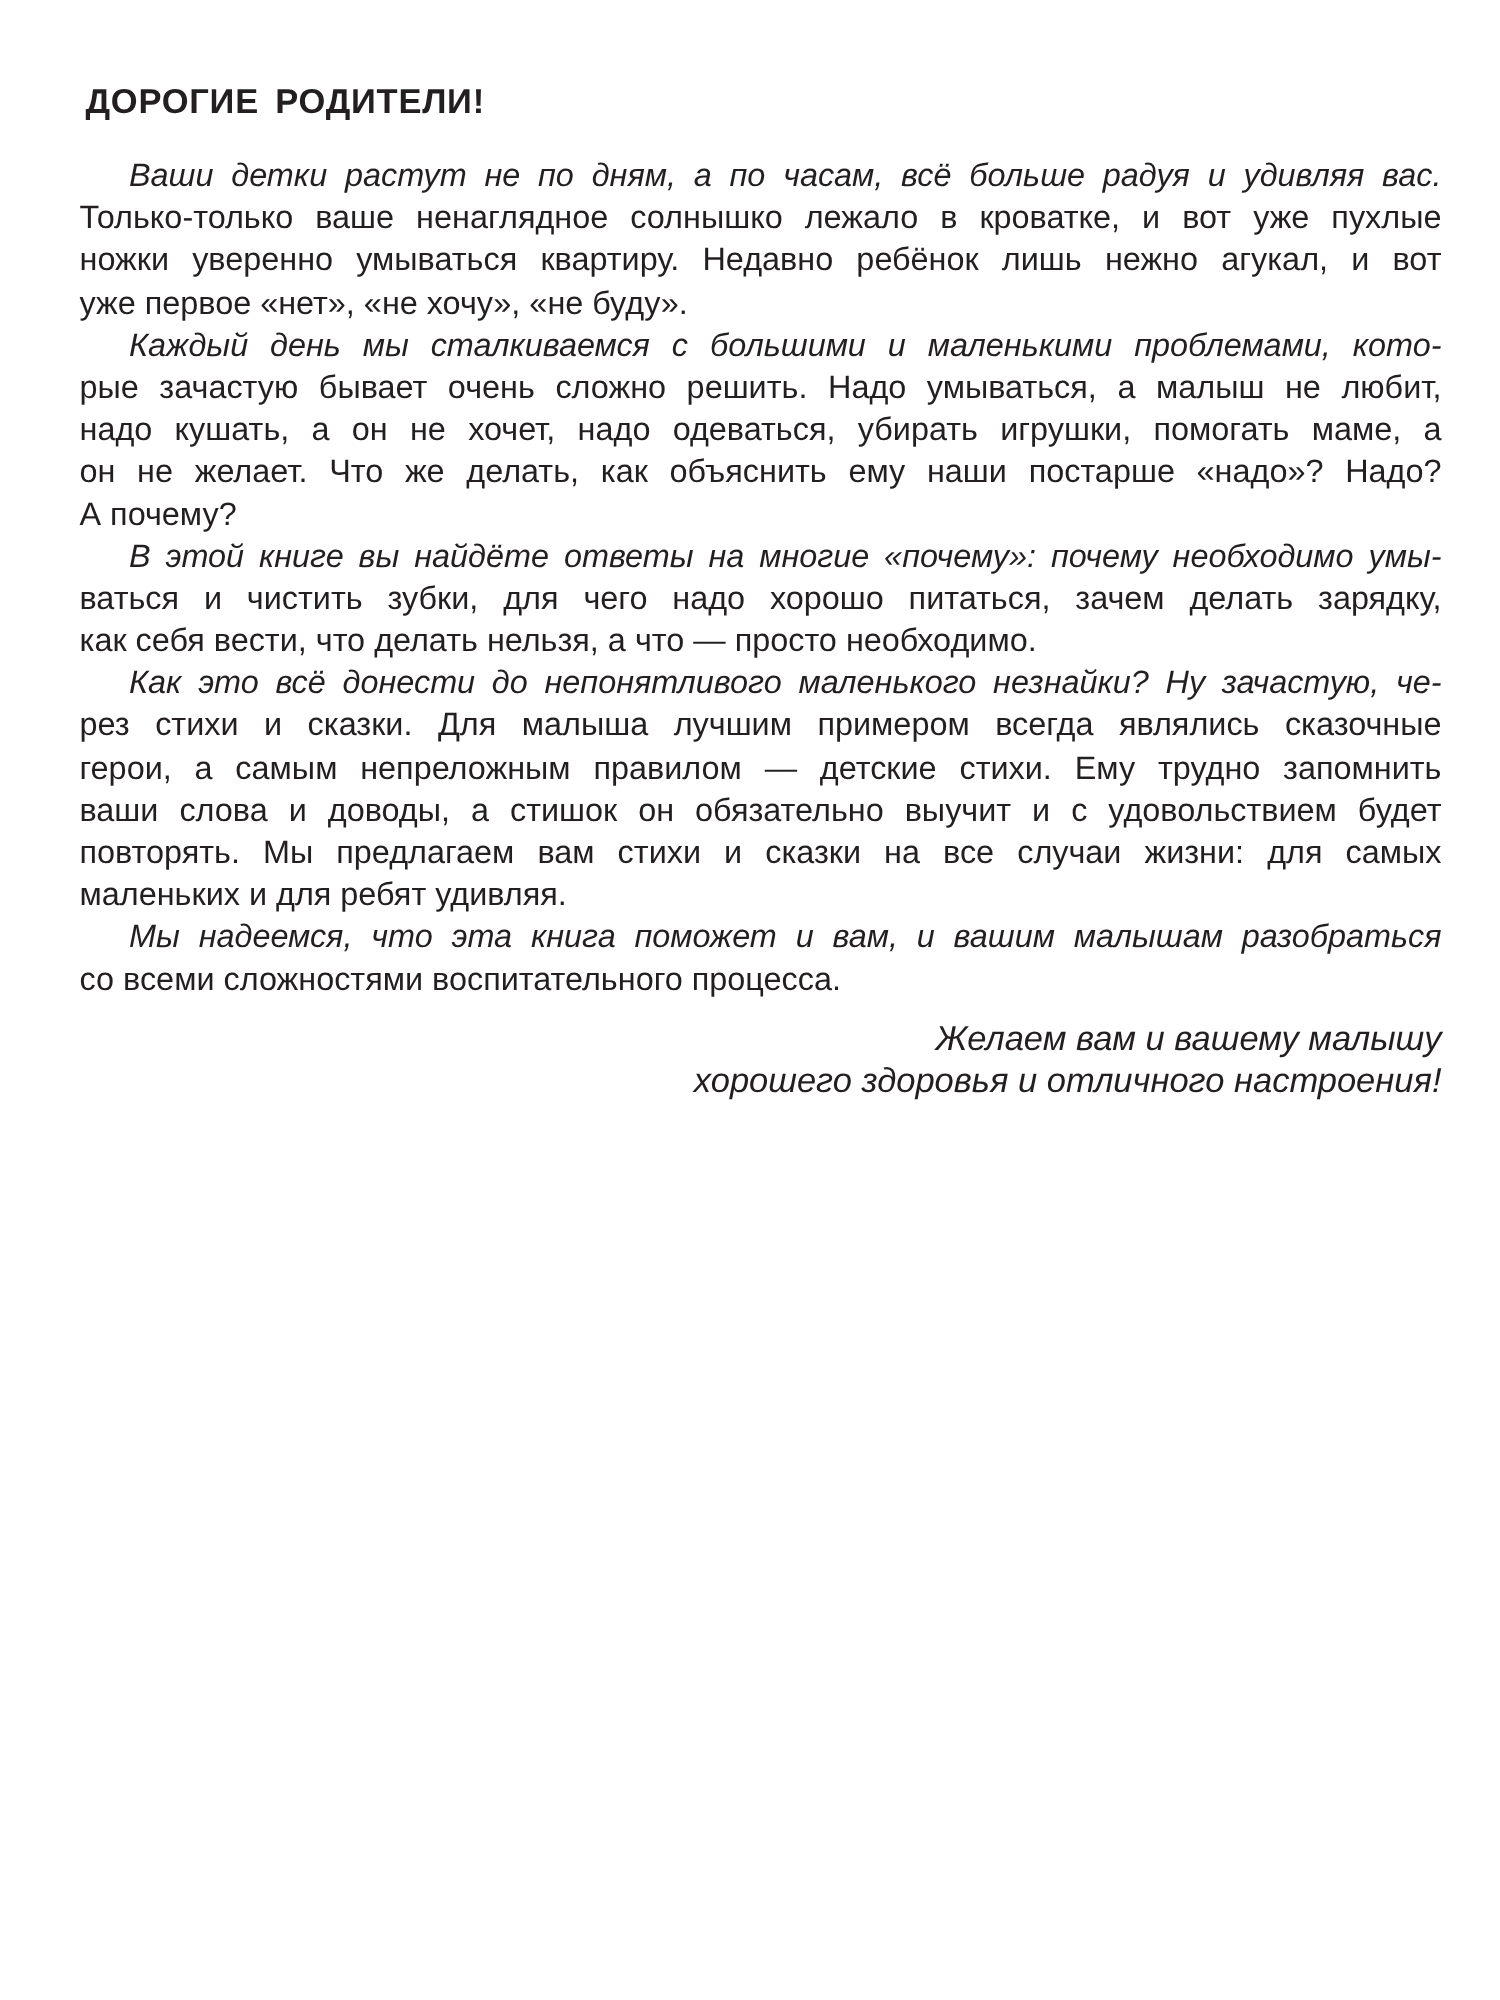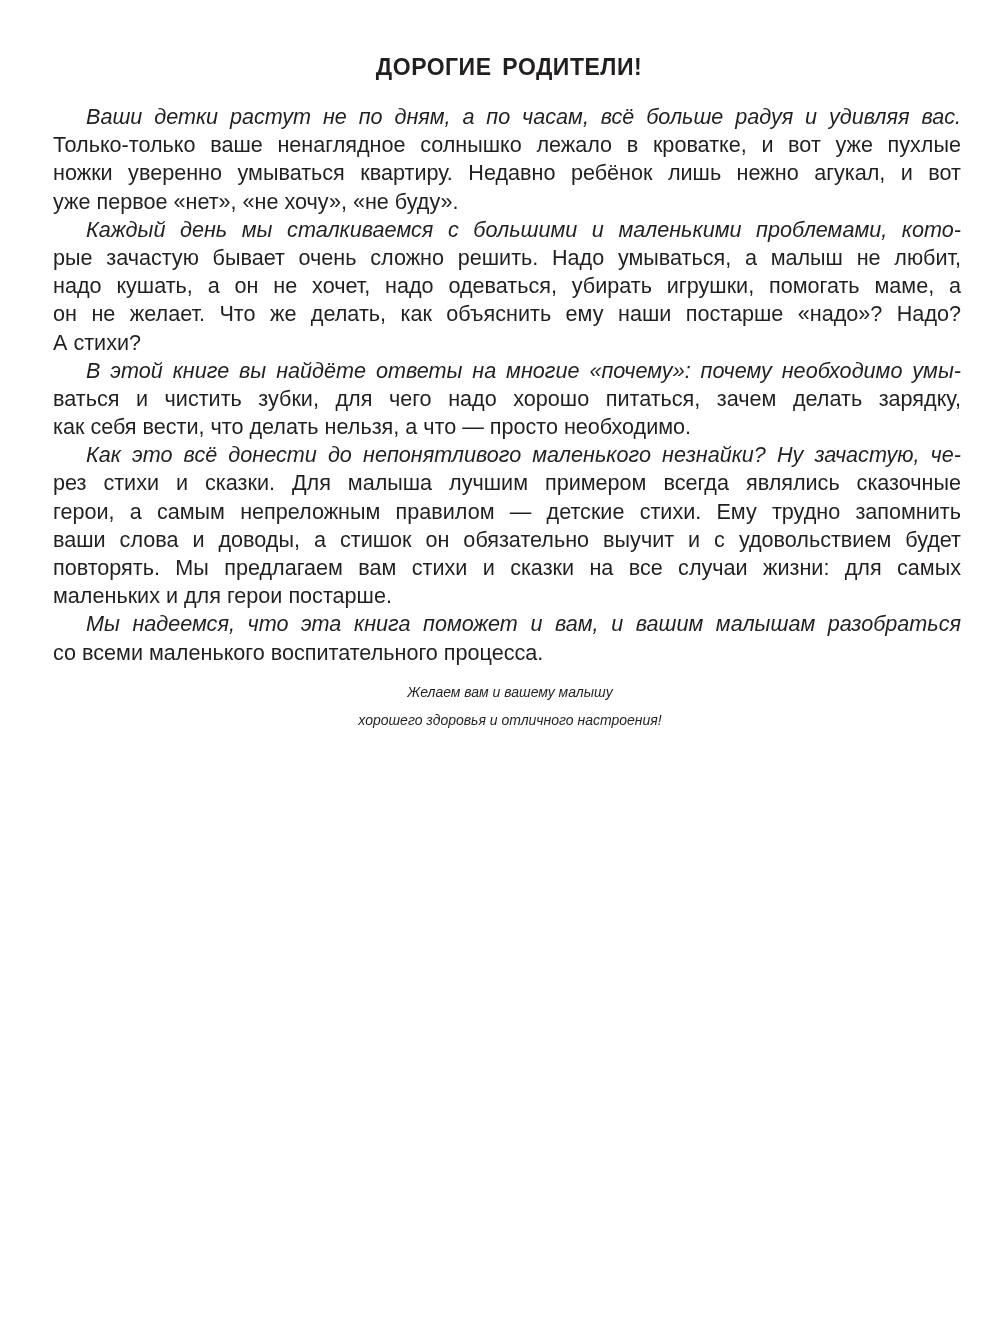--- a/index.html
+++ b/index.html
@@ -15,21 +15,21 @@
       font-family: "Liberation Sans", sans-serif;
       color: #231f20;
     }
     .page {
       position: absolute;
       left: 53px;
       top: 52px;
       width: 908px;
     }
     .title {
-      text-align: center;
+      text-align: left;
       font-weight: bold;
       font-size: 23px;
       letter-spacing: 0.5px;
       word-spacing: 4px;
       line-height: 30px;
       margin: 0 0 21px 0;
       padding-left: 4px;
     }
     .para {
       margin: 0;
@@ -46,23 +46,23 @@
     }
     .line.last {
       text-align-last: left;
     }
     .line.indent {
       text-indent: 33px;
       font-style: italic;
     }
     .closing {
       margin-top: 11px;
-      text-align: center;
+      text-align: right;
       font-style: italic;
-      font-size: 14px;
+      font-size: 23px;
       line-height: 28.5px;
       padding-left: 6px;
     }
     .closing span {
       display: block;
     }
   </style>
 </head>
 <body>
 
@@ -74,40 +74,40 @@
     <span class="line">Только-только ваше ненаглядное солнышко лежало в кроватке, и вот уже пухлые</span>
     <span class="line">ножки уверенно умываться квартиру. Недавно ребёнок лишь нежно агукал, и вот</span>
     <span class="line last">уже первое «нет», «не хочу», «не буду».</span>
   </div>
 
   <div class="para">
     <span class="line indent">Каждый день мы сталкиваемся с большими и маленькими проблемами, кото-</span>
     <span class="line">рые зачастую бывает очень сложно решить. Надо умываться, а малыш не любит,</span>
     <span class="line">надо кушать, а он не хочет, надо одеваться, убирать игрушки, помогать маме, а</span>
     <span class="line">он не желает. Что же делать, как объяснить ему наши постарше «надо»? Надо?</span>
-    <span class="line last">А стихи?</span>
+    <span class="line last">А почему?</span>
   </div>
 
   <div class="para">
     <span class="line indent">В этой книге вы найдёте ответы на многие «почему»: почему необходимо умы-</span>
     <span class="line">ваться и чистить зубки, для чего надо хорошо питаться, зачем делать зарядку,</span>
     <span class="line last">как себя вести, что делать нельзя, а что — просто необходимо.</span>
   </div>
 
   <div class="para">
     <span class="line indent">Как это всё донести до непонятливого маленького незнайки? Ну зачастую, че-</span>
     <span class="line">рез стихи и сказки. Для малыша лучшим примером всегда являлись сказочные</span>
     <span class="line">герои, а самым непреложным правилом — детские стихи. Ему трудно запомнить</span>
     <span class="line">ваши слова и доводы, а стишок он обязательно выучит и с удовольствием будет</span>
     <span class="line">повторять. Мы предлагаем вам стихи и сказки на все случаи жизни: для самых</span>
-    <span class="line last">маленьких и для герои постарше.</span>
+    <span class="line last">маленьких и для ребят удивляя.</span>
   </div>
 
   <div class="para">
     <span class="line indent">Мы надеемся, что эта книга поможет и вам, и вашим малышам разобраться</span>
-    <span class="line last">со всеми маленького воспитательного процесса.</span>
+    <span class="line last">со всеми сложностями воспитательного процесса.</span>
   </div>
 
   <div class="closing">
     <span>Желаем вам и вашему малышу</span>
     <span>хорошего здоровья и отличного настроения!</span>
   </div>
 </div>
 
 </body></html>

